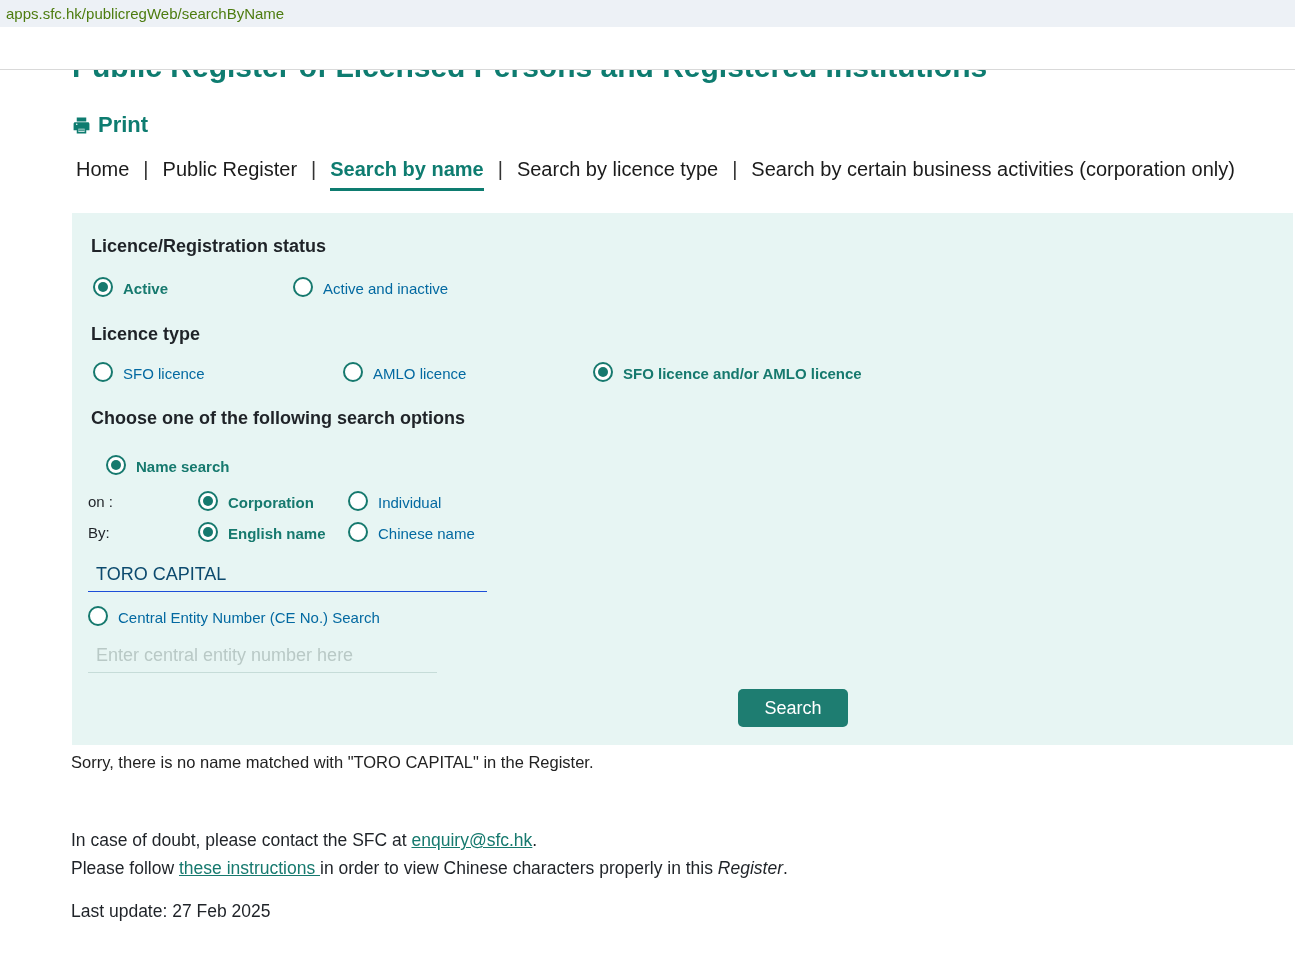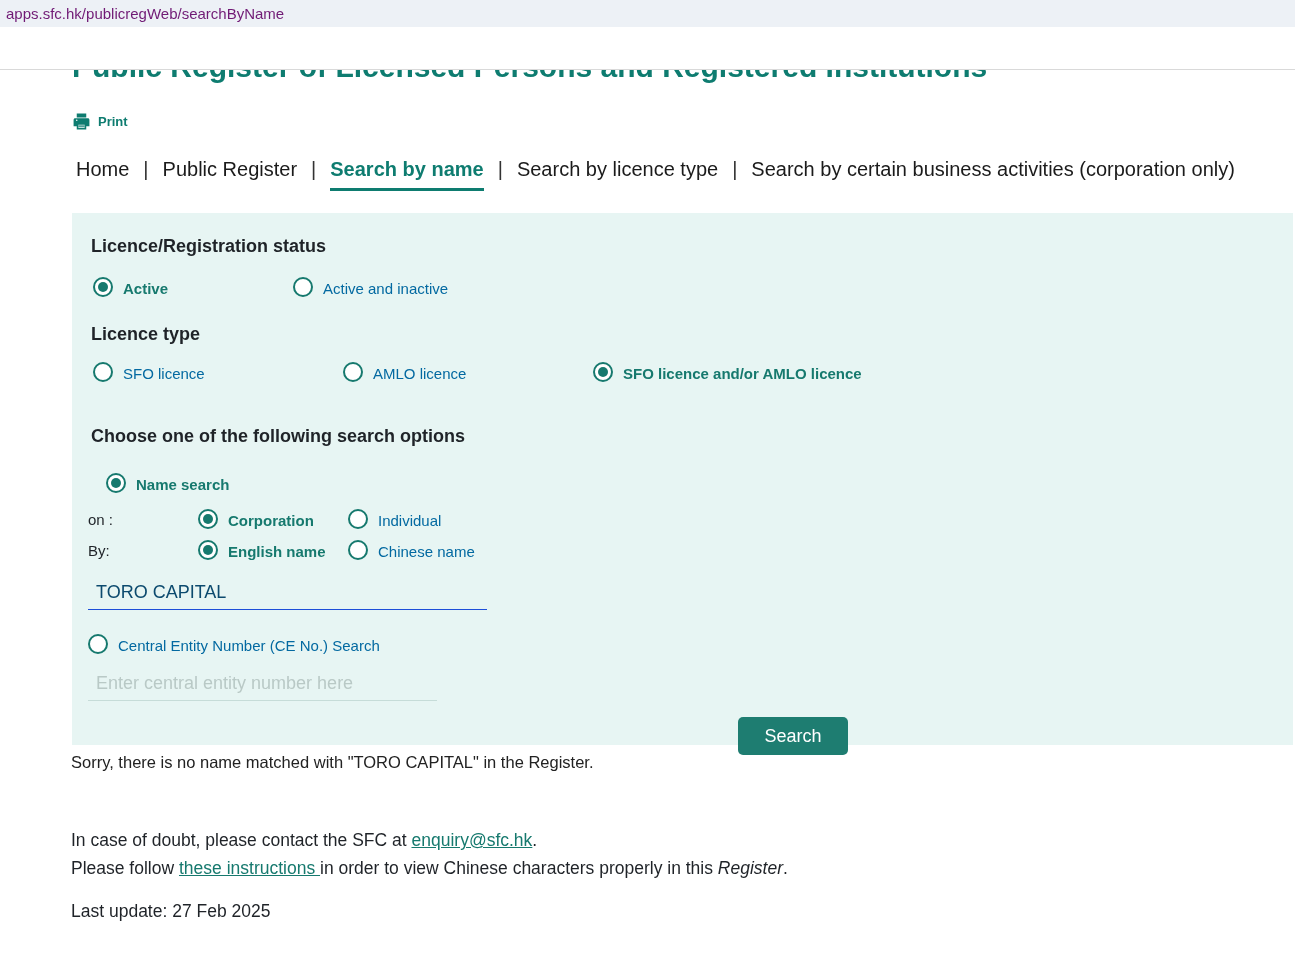--- a/index.html
+++ b/index.html
@@ -11,21 +11,21 @@
     overflow:hidden;
     color:#1f2328;
   }
 
   
   .url-bar {
     position:absolute; top:0; left:0; width:100%; height:27px;
     background:#edf1f6;
     font-size:15px; line-height:27px;
     padding-left:6px;
-    color:#701a75;
+    color:#4d7c0f;
     z-index:40;
     white-space:nowrap;
   }
 
   
   .page-title {
     position:absolute; left:72px; top:50px;
     font-size:30px; font-weight:bold;
     color:#0e7c70;
     white-space:nowrap;
@@ -35,21 +35,21 @@
     position:absolute; top:0; left:0; width:100%; height:70px;
     background:#ffffff;
     border-bottom:1px solid #d9d9d9;
     z-index:2;
   }
 
   
   .print-row {
     position:absolute; top:112px; left:72px;
     display:flex; align-items:center; gap:7px;
-    color:#0e7c70; font-weight:bold; font-size:13px;
+    color:#0e7c70; font-weight:bold; font-size:22px;
     cursor:pointer;
   }
 
   
   .nav-row {
     position:absolute; top:158px; left:76px;
     font-size:20px;
     white-space:nowrap;
     display:flex; align-items:flex-start;
   }
@@ -64,29 +64,29 @@
   .panel {
     position:absolute; top:213px; left:72px; right:2px; height:532px;
     background:#e7f5f3;
   }
   .panel-heading {
     font-size:18px; font-weight:bold; color:#1f2328;
     padding-left:19px;
   }
   .ph1 { padding-top:23px; }
   .ph2 { margin-top:27px; }
-  .ph3 { margin-top:44px; }
+  .ph3 { margin-top:26px; }
 
   .radio-row { display:flex; align-items:center; }
   .row-status   { margin-top:20px; padding-left:21px; }
   .row-licence  { margin-top:17px; padding-left:21px; }
   .row-namesearch { margin-top:26px; padding-left:34px; }
   .row-by  { margin-top:11px; padding-left:16px; }
   .row-on  { margin-top:16px; padding-left:16px; }
-  .row-ce  { margin-top:24px; padding-left:16px; }
+  .row-ce  { margin-top:14px; padding-left:16px; }
 
   .w200 { width:200px; }
   .w250 { width:250px; }
   .w150 { width:150px; }
   .col-label { width:110px; font-size:15px; color:#1f2328; }
 
   .radio-item { display:flex; align-items:flex-end; cursor:pointer; }
   .radio {
     width:20px; height:20px; flex:0 0 20px;
     border:2px solid #16796e; border-radius:50%;

